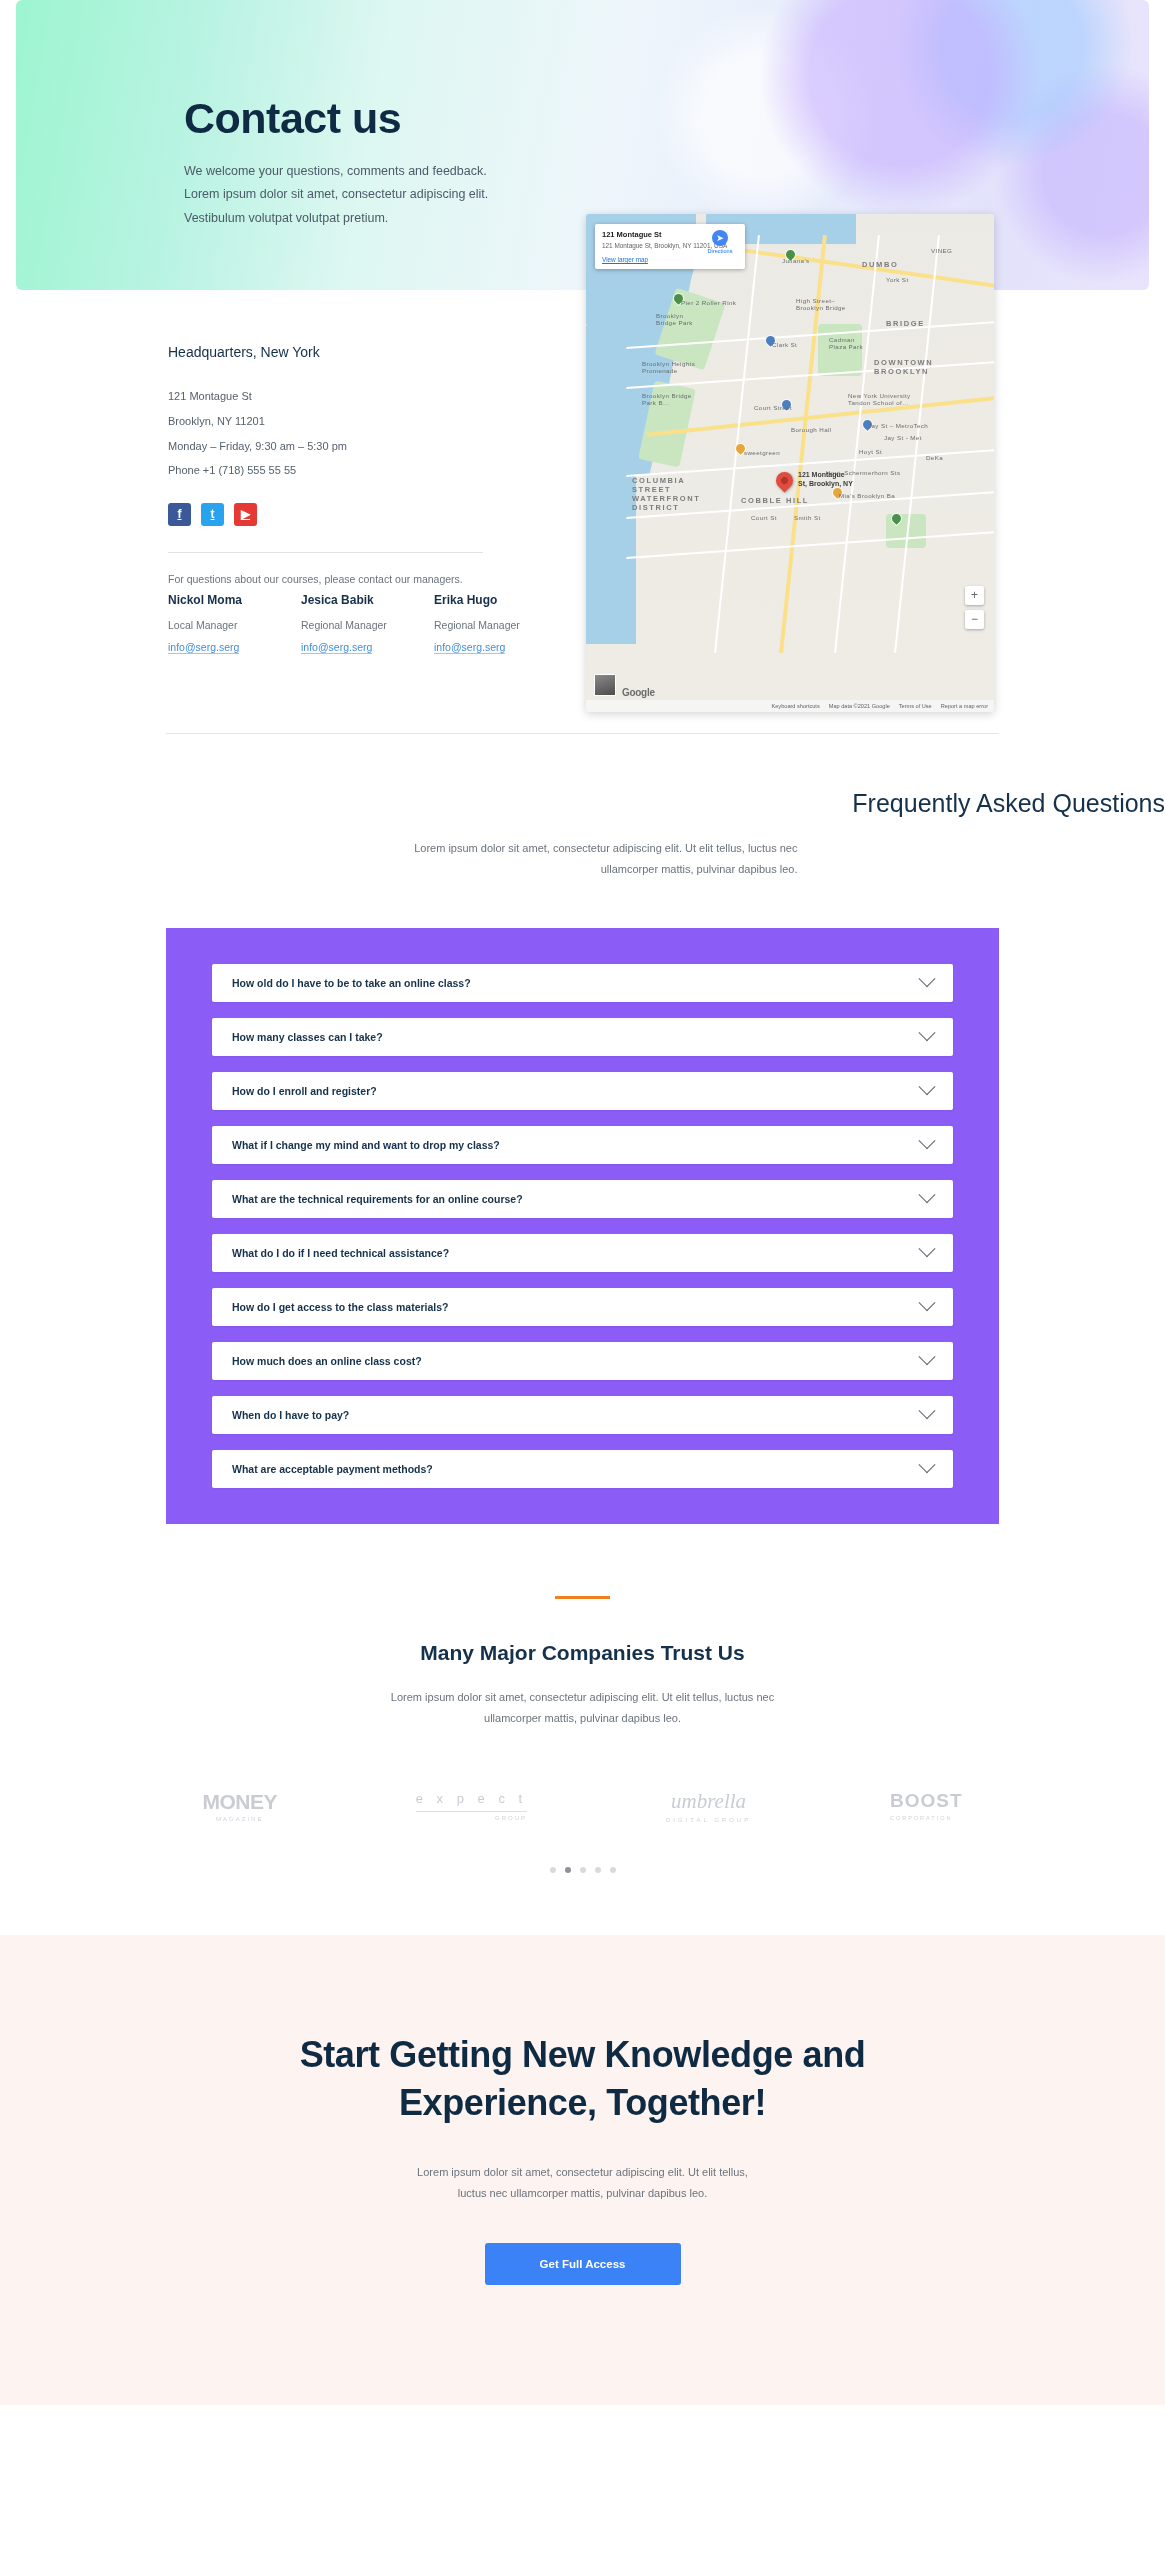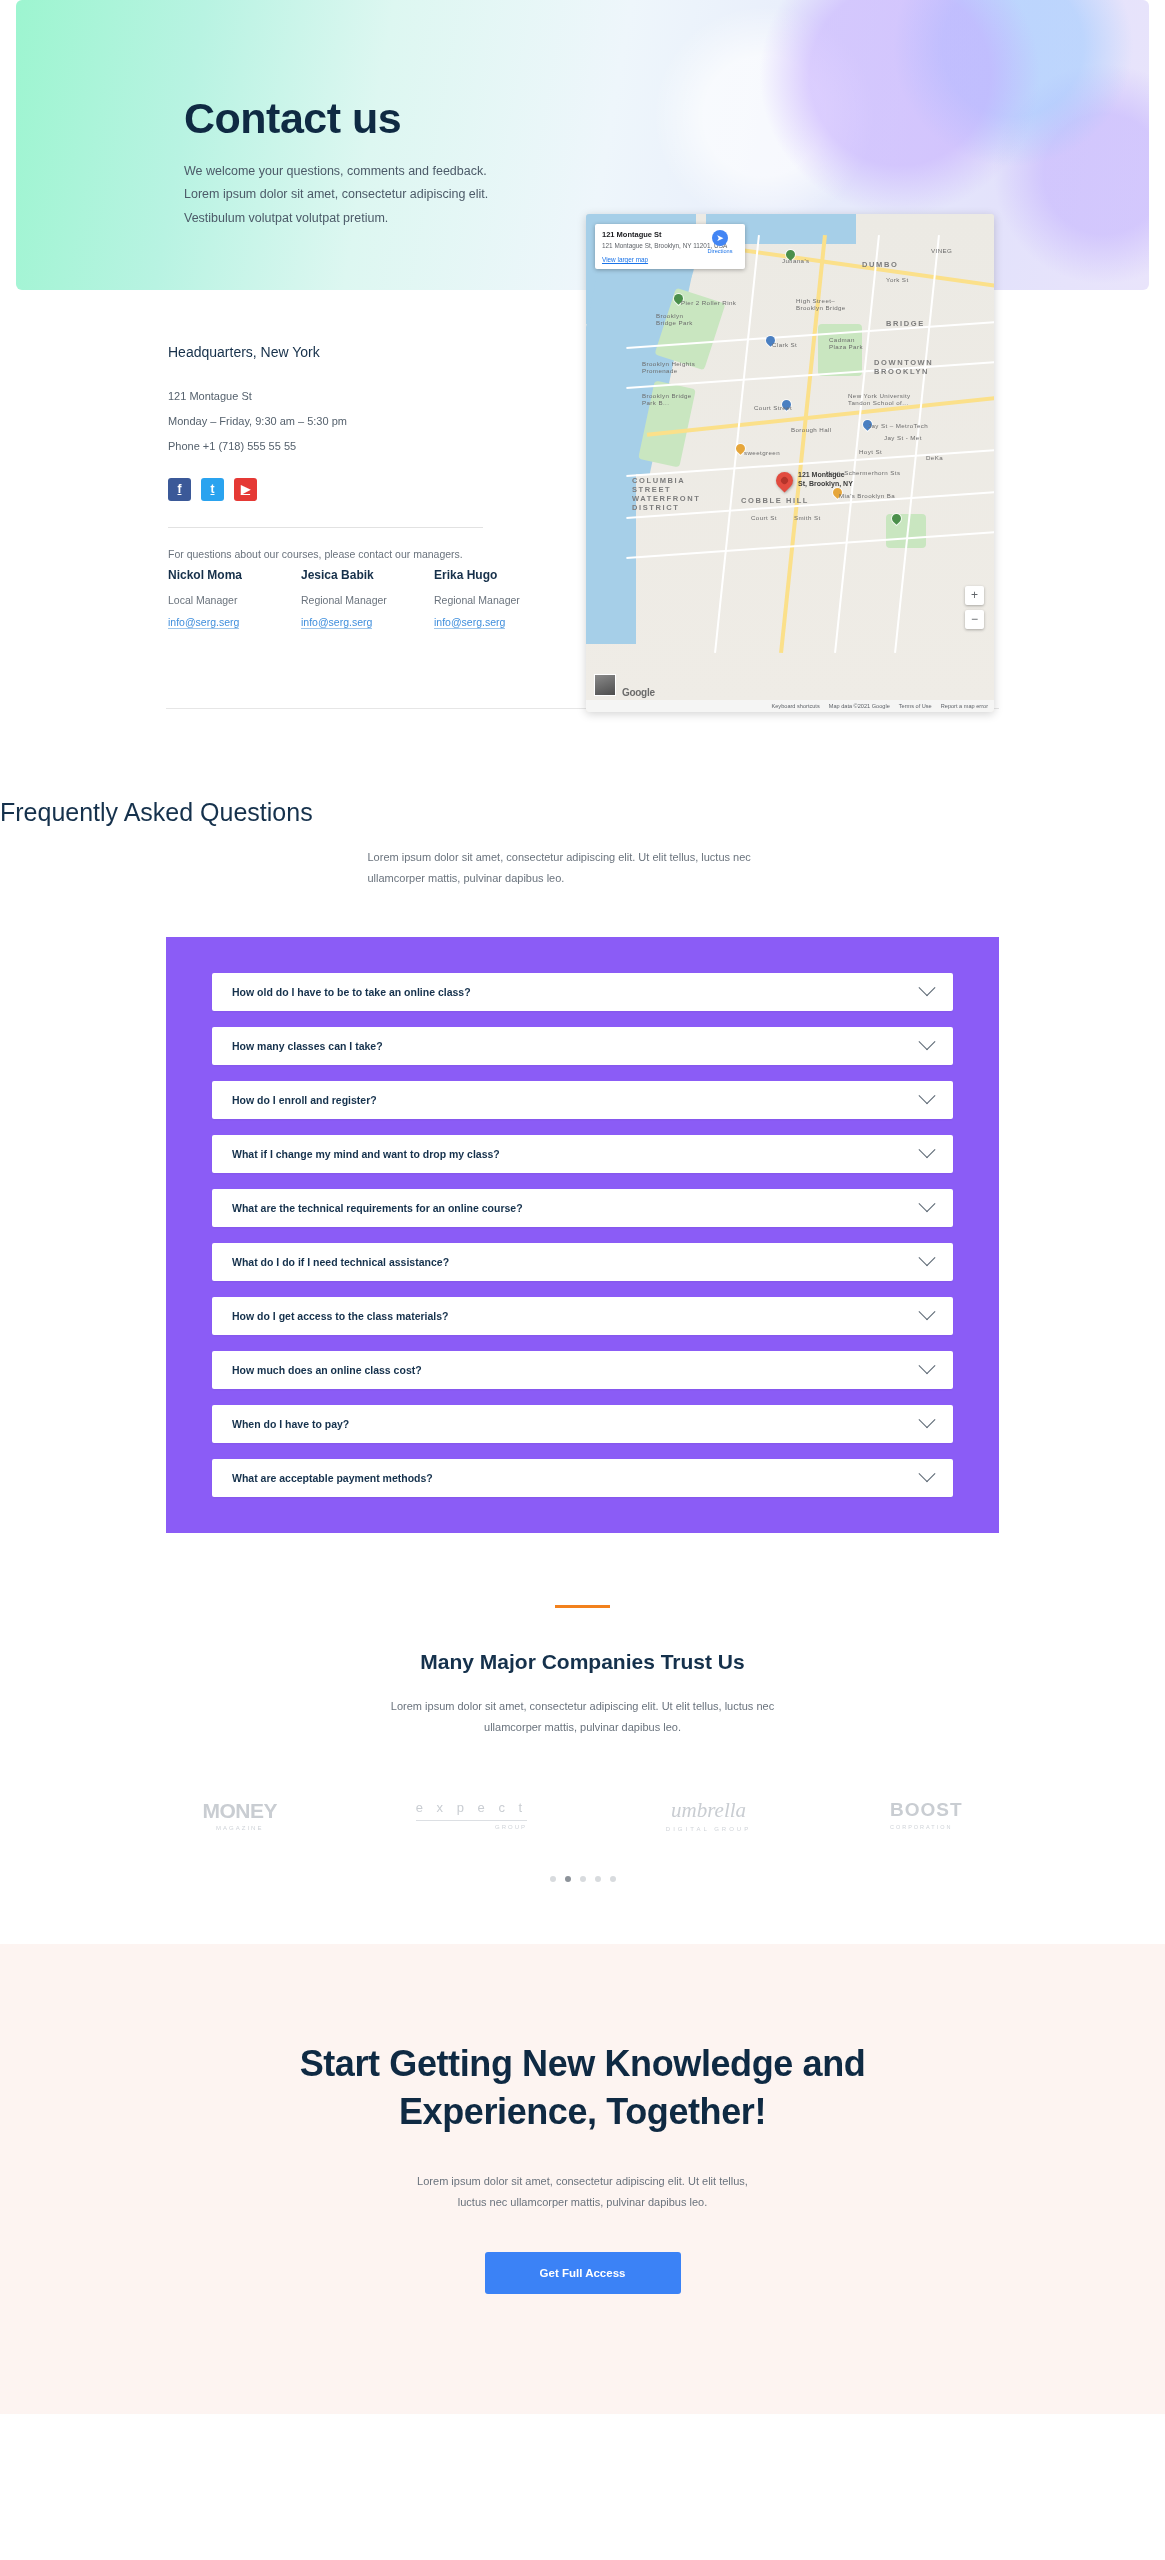--- a/index.html
+++ b/index.html
@@ -223,21 +223,21 @@
   }
 
   .divider {
     width: 833px;
     height: 1px;
     background: #e6e6e6;
     margin: 78px auto 0;
   }
 
   
-  .faq-head { text-align: left; margin-top: 89px; }
+  .faq-head { text-align: right; margin-top: 55px; }
   .faq-head h2 {
     font-size: 25px;
     font-weight: 400;
     color: #15314c;
   }
   .faq-head p {
     margin: 20px auto 0;
     width: 430px;
     font-size: 11px;
     line-height: 1.9;
@@ -448,20 +448,21 @@
     <span>Map data ©2021 Google</span>
     <span>Terms of Use</span>
     <span>Report a map error</span>
   </div>
 </div>
 
 <section class="contact-wrap">
   <h2 class="contact-title">Headquarters, New York</h2>
   <div class="contact-lines" id="contact-lines">
       <div>121 Montague St</div>
+      <div>Brooklyn, NY 11201</div>
       <div>Monday – Friday, 9:30 am – 5:30 pm</div>
       <div>Phone +1 (718) 555 55 55</div>
     </div>
   <div class="socials" id="socials">
       <a class="social" href="#" style="background: rgb(59, 89, 152);">f</a>
       <a class="social" href="#" style="background: rgb(42, 163, 239);">t</a>
       <a class="social" href="#" style="background: rgb(229, 57, 53);">▶</a>
     </div>
   <div class="hr"></div>
   <p class="managers-note">For questions about our courses, please contact our managers.</p>

